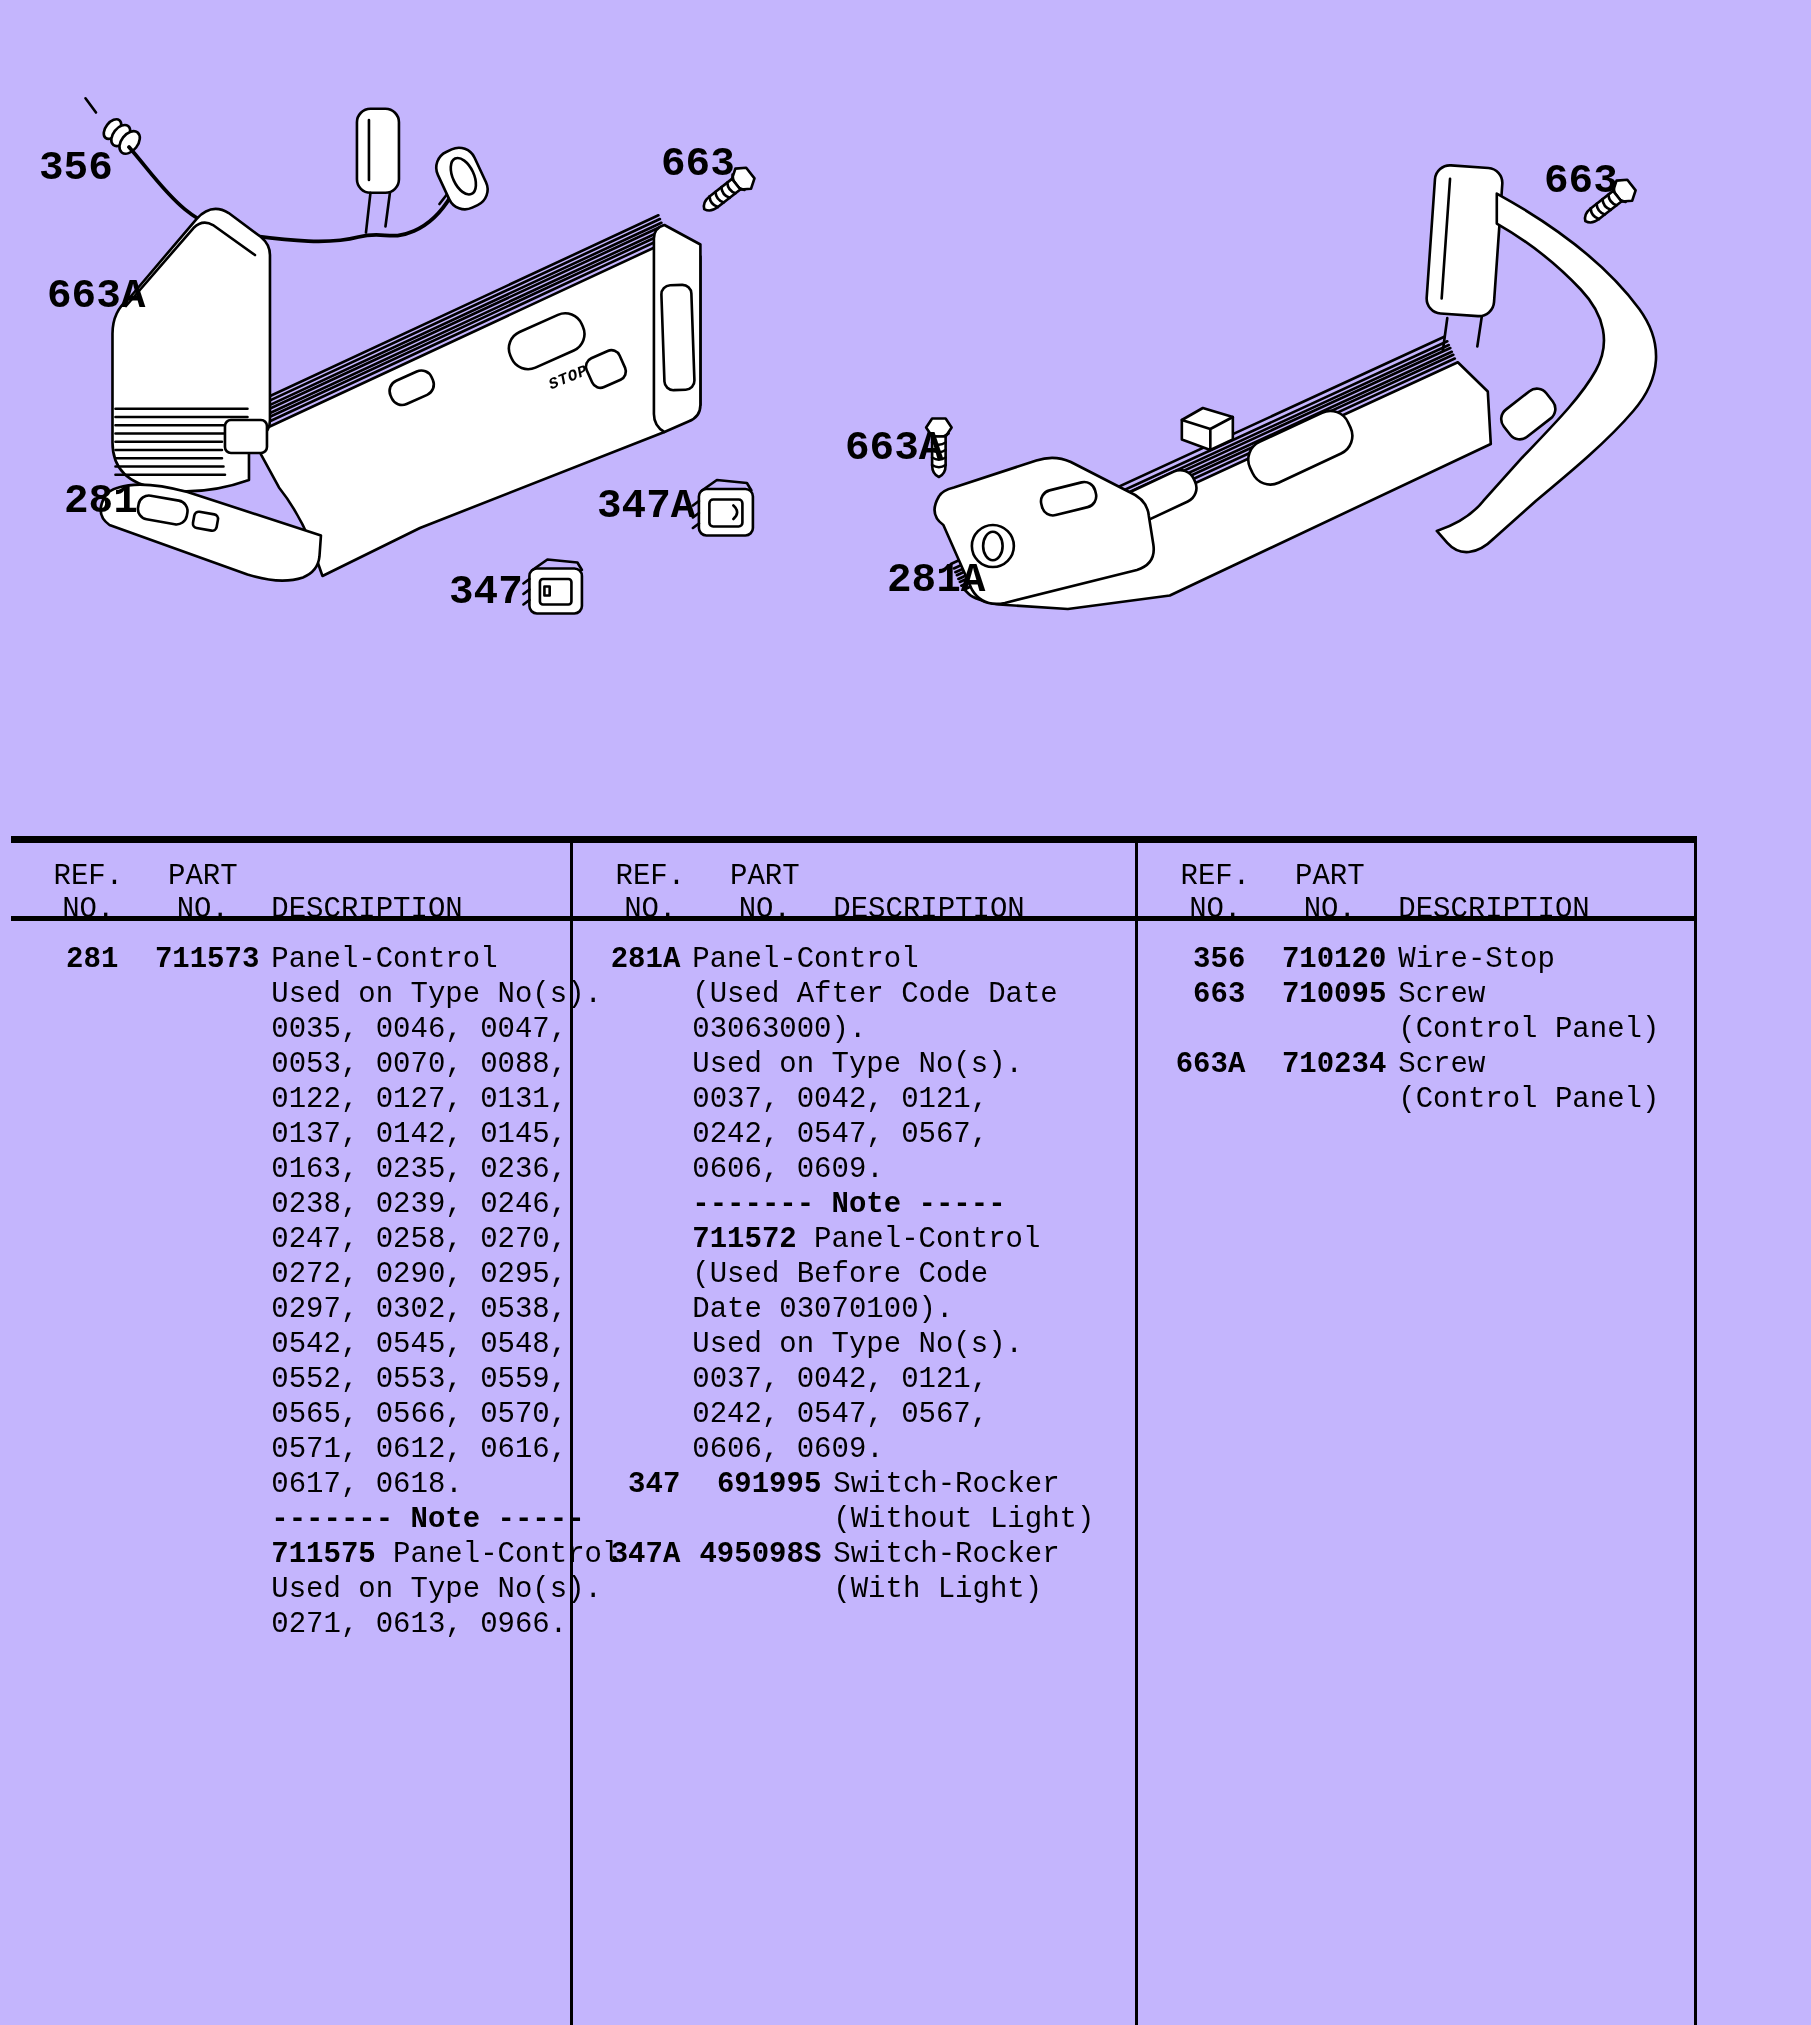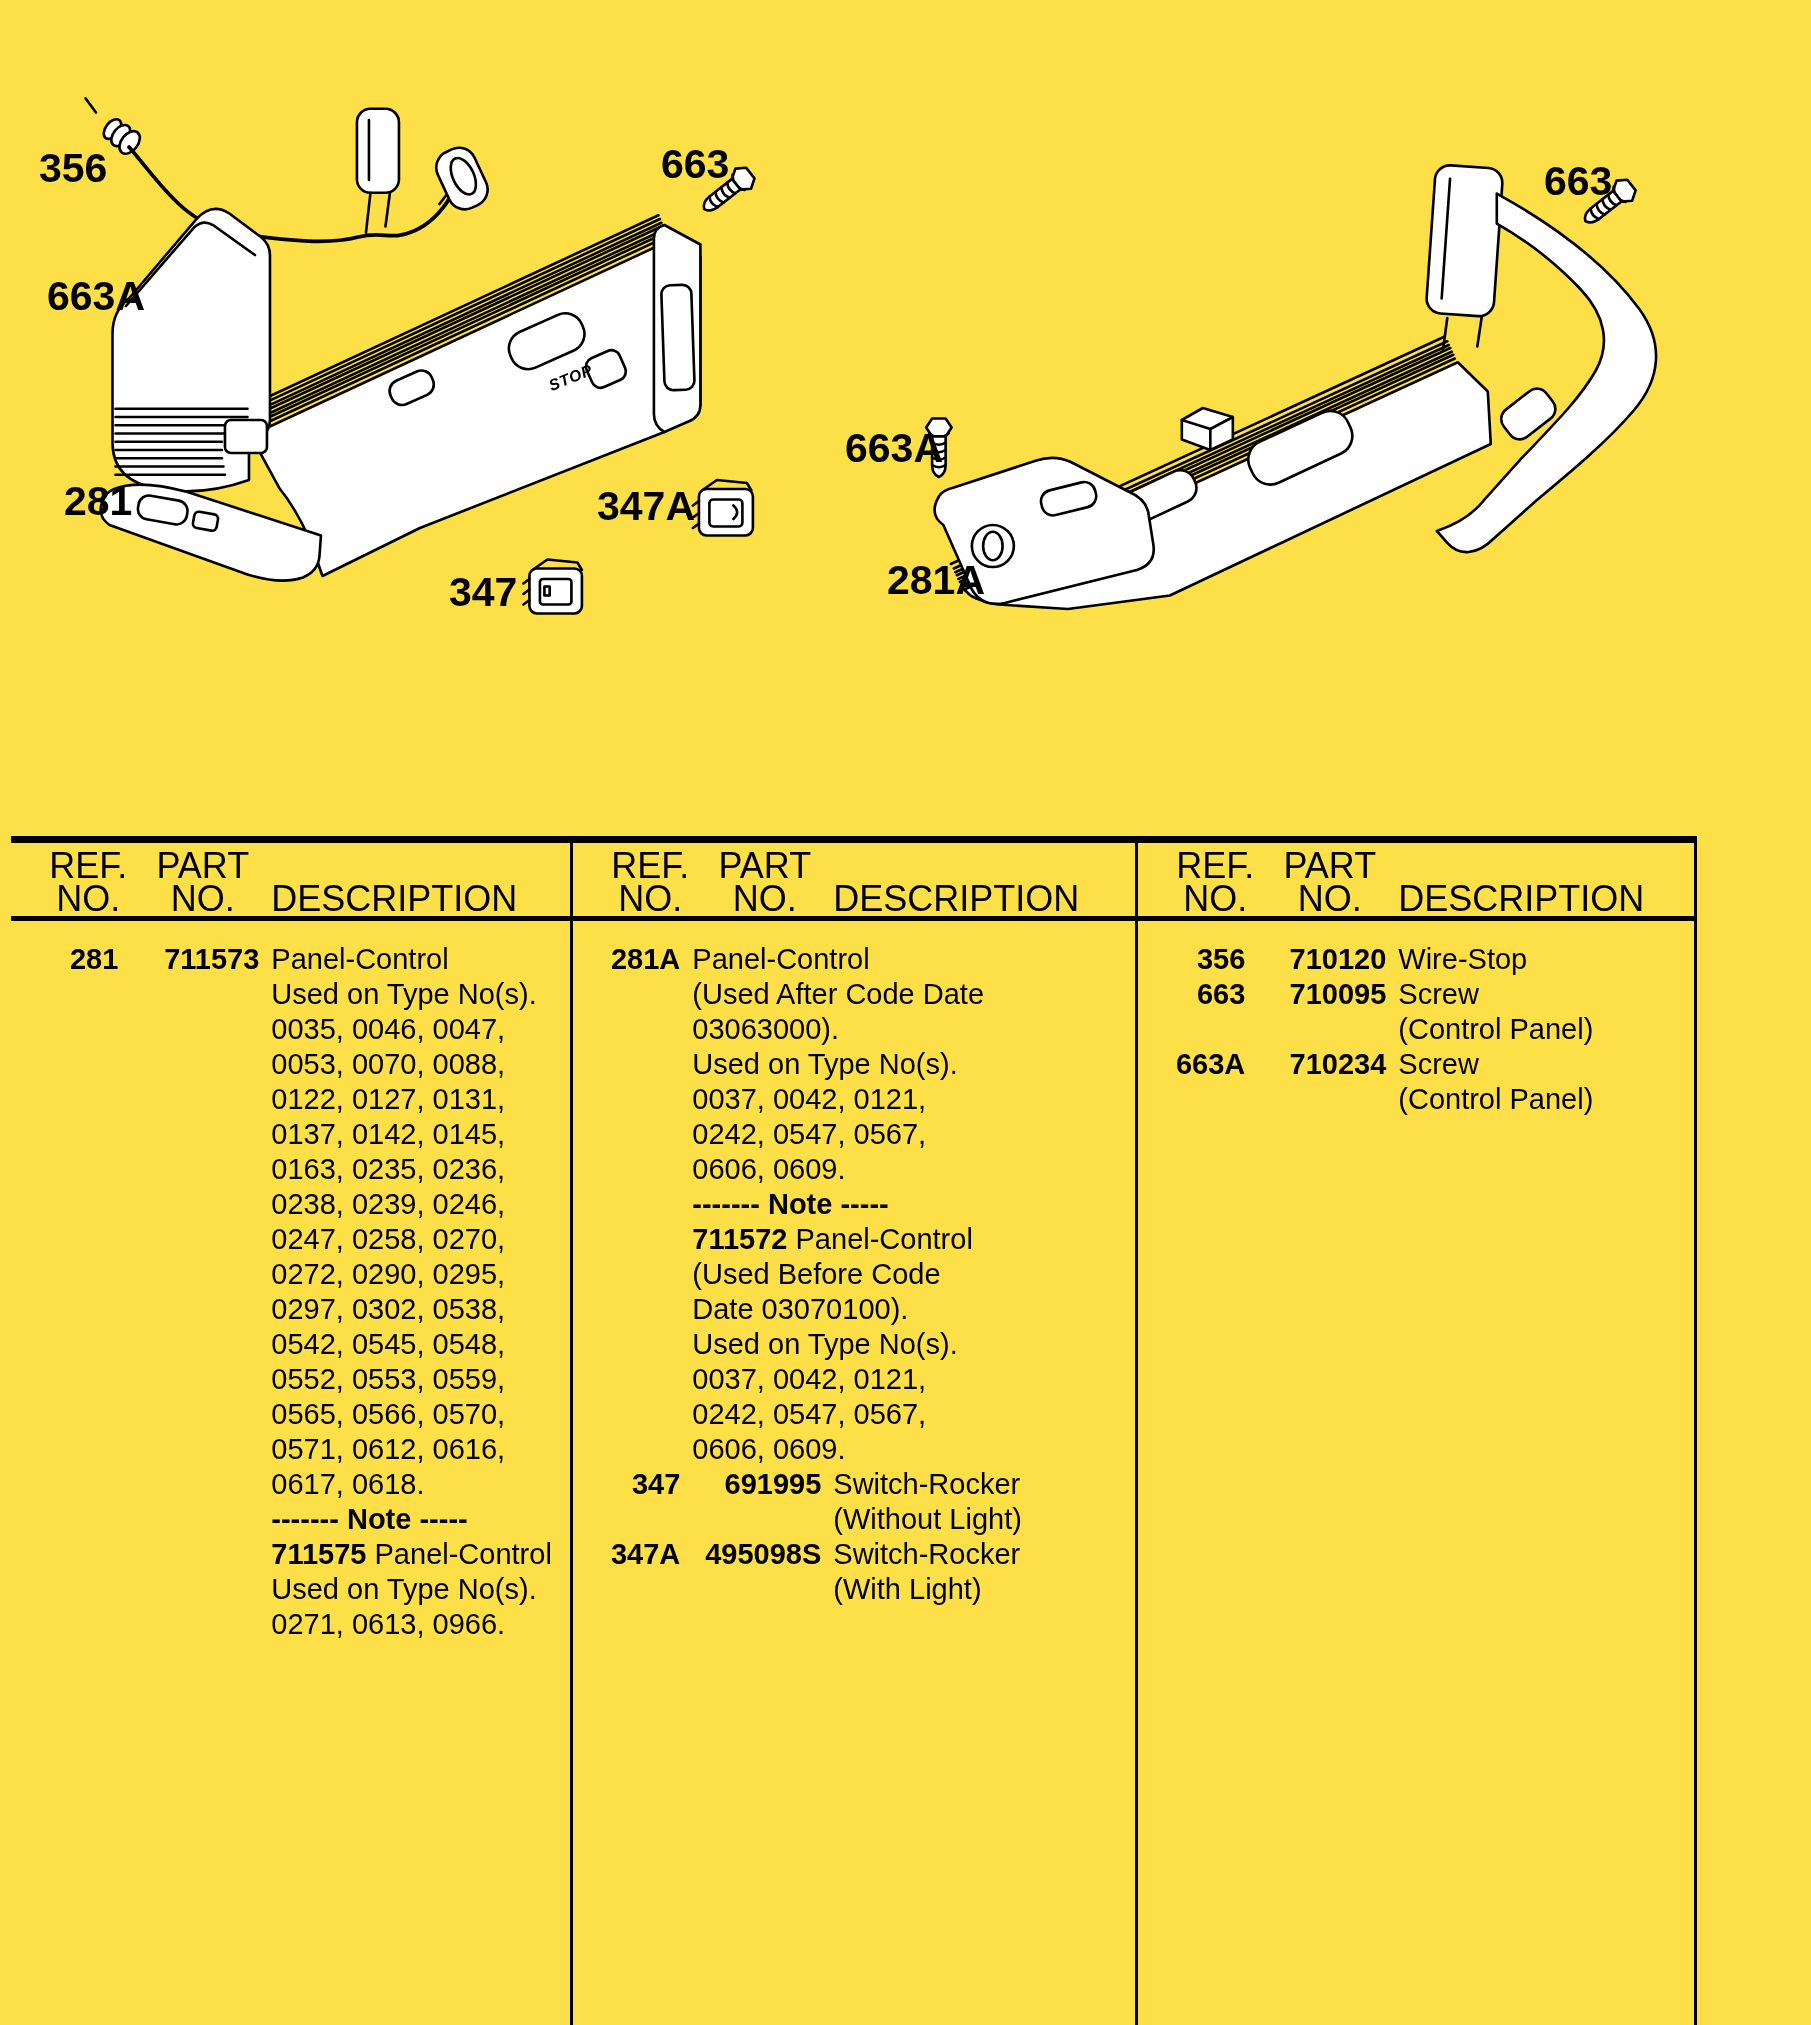--- a/index.html
+++ b/index.html
@@ -1,37 +1,37 @@
 <!DOCTYPE html>
 <html style="font-size:12px"><head>
 <meta charset="utf-8">
 <style>
   html,body{margin:0;padding:0;background:#fff}
-  .page{position:relative;width:1811px;height:2025px;background:#fde047;overflow:hidden;
-        font-family:Liberation Sans, sans-serif;color:#000}
+  .page{position:relative;width:1811px;height:2025px;background:#c4b5fd;overflow:hidden;
+        font-family:Liberation Mono, monospace;color:#000}
   .diagram-svg{position:absolute;left:0;top:0}
   svg .ln{fill:none;stroke:#000;stroke-width:3.5;stroke-linecap:round;stroke-linejoin:round}
   svg .wire{fill:none;stroke:#000;stroke-width:5;stroke-linecap:round}
   svg .fw{fill:#fff;stroke:#000;stroke-width:3.5;stroke-linejoin:round}
   .callout{position:absolute;font-weight:bold;font-size:41px;line-height:1;white-space:nowrap}
   .stop-label{position:absolute;left:548px;top:369px;font-size:15.8px;font-weight:bold;font-style:italic;
               transform:rotate(-22deg);letter-spacing:0.8px}
   
   .parts-table{position:absolute;left:11.3px;top:836px;width:1686px;height:1190px}
   .tline-top{position:absolute;left:0;top:0;width:100%;height:6.8px;background:#000}
   .tline-head{position:absolute;left:0;top:80px;width:100%;height:5.3px;background:#000}
   .tdiv{position:absolute;top:0;bottom:0;width:3px;background:#000}
   .tdiv.d1{left:559px}
   .tdiv.d2{left:1124px}
   .tright{position:absolute;top:0;bottom:0;right:0;width:3px;background:#000}
   .t-col{position:absolute;top:0;bottom:0}
   .t-col.c1{left:0;width:559px}
   .t-col.c2{left:562px;width:563px}
   .t-col.c3{left:1127px;width:559px}
-  .col-header{position:absolute;top:13px;left:0;right:0;height:69px;font-size:36px;line-height:33px}
+  .col-header{position:absolute;top:24px;left:0;right:0;height:69px;font-size:29px;line-height:33px}
   .h-ref{position:absolute;left:22.5px;width:109px;text-align:center}
   .h-part{position:absolute;left:135px;width:113px;text-align:center}
   .h-desc{position:absolute;left:260px;width:281px;text-align:left;top:33px}
   .col-body{position:absolute;top:85px;left:0;right:0;padding-top:21px}
   .entry{display:grid;grid-template-columns:107px 141px auto;font-size:29px;line-height:35px}
   .e-ref,.e-part{font-weight:bold;text-align:right;white-space:nowrap}
   .e-desc{padding-left:12px;white-space:nowrap}
   .d-line .b{font-weight:bold}
 </style>
 </head>

